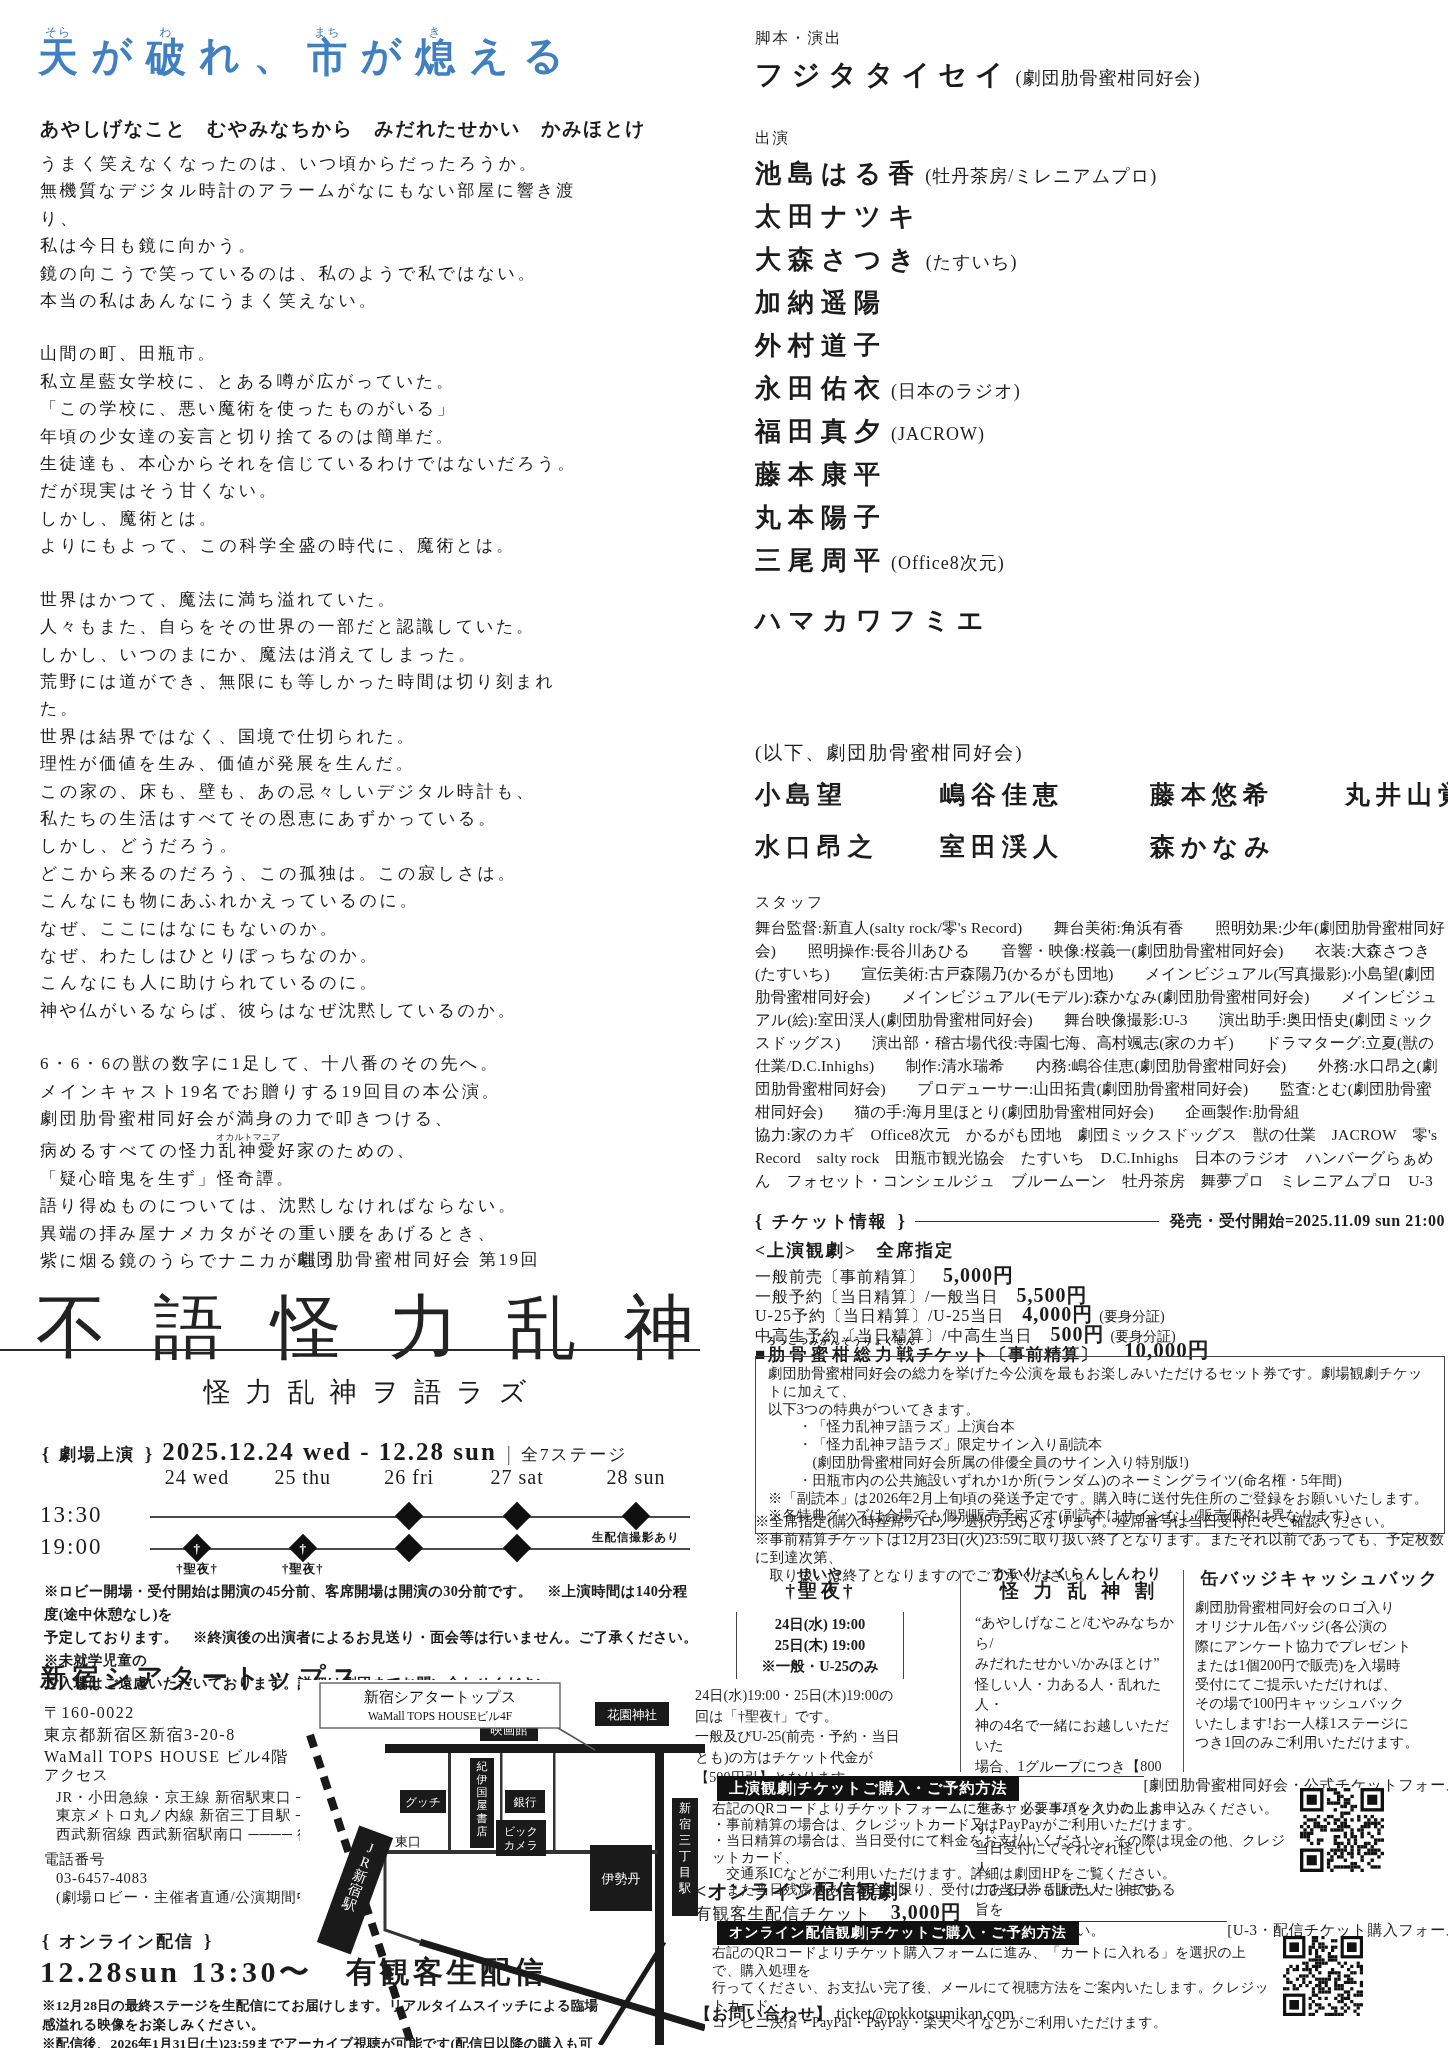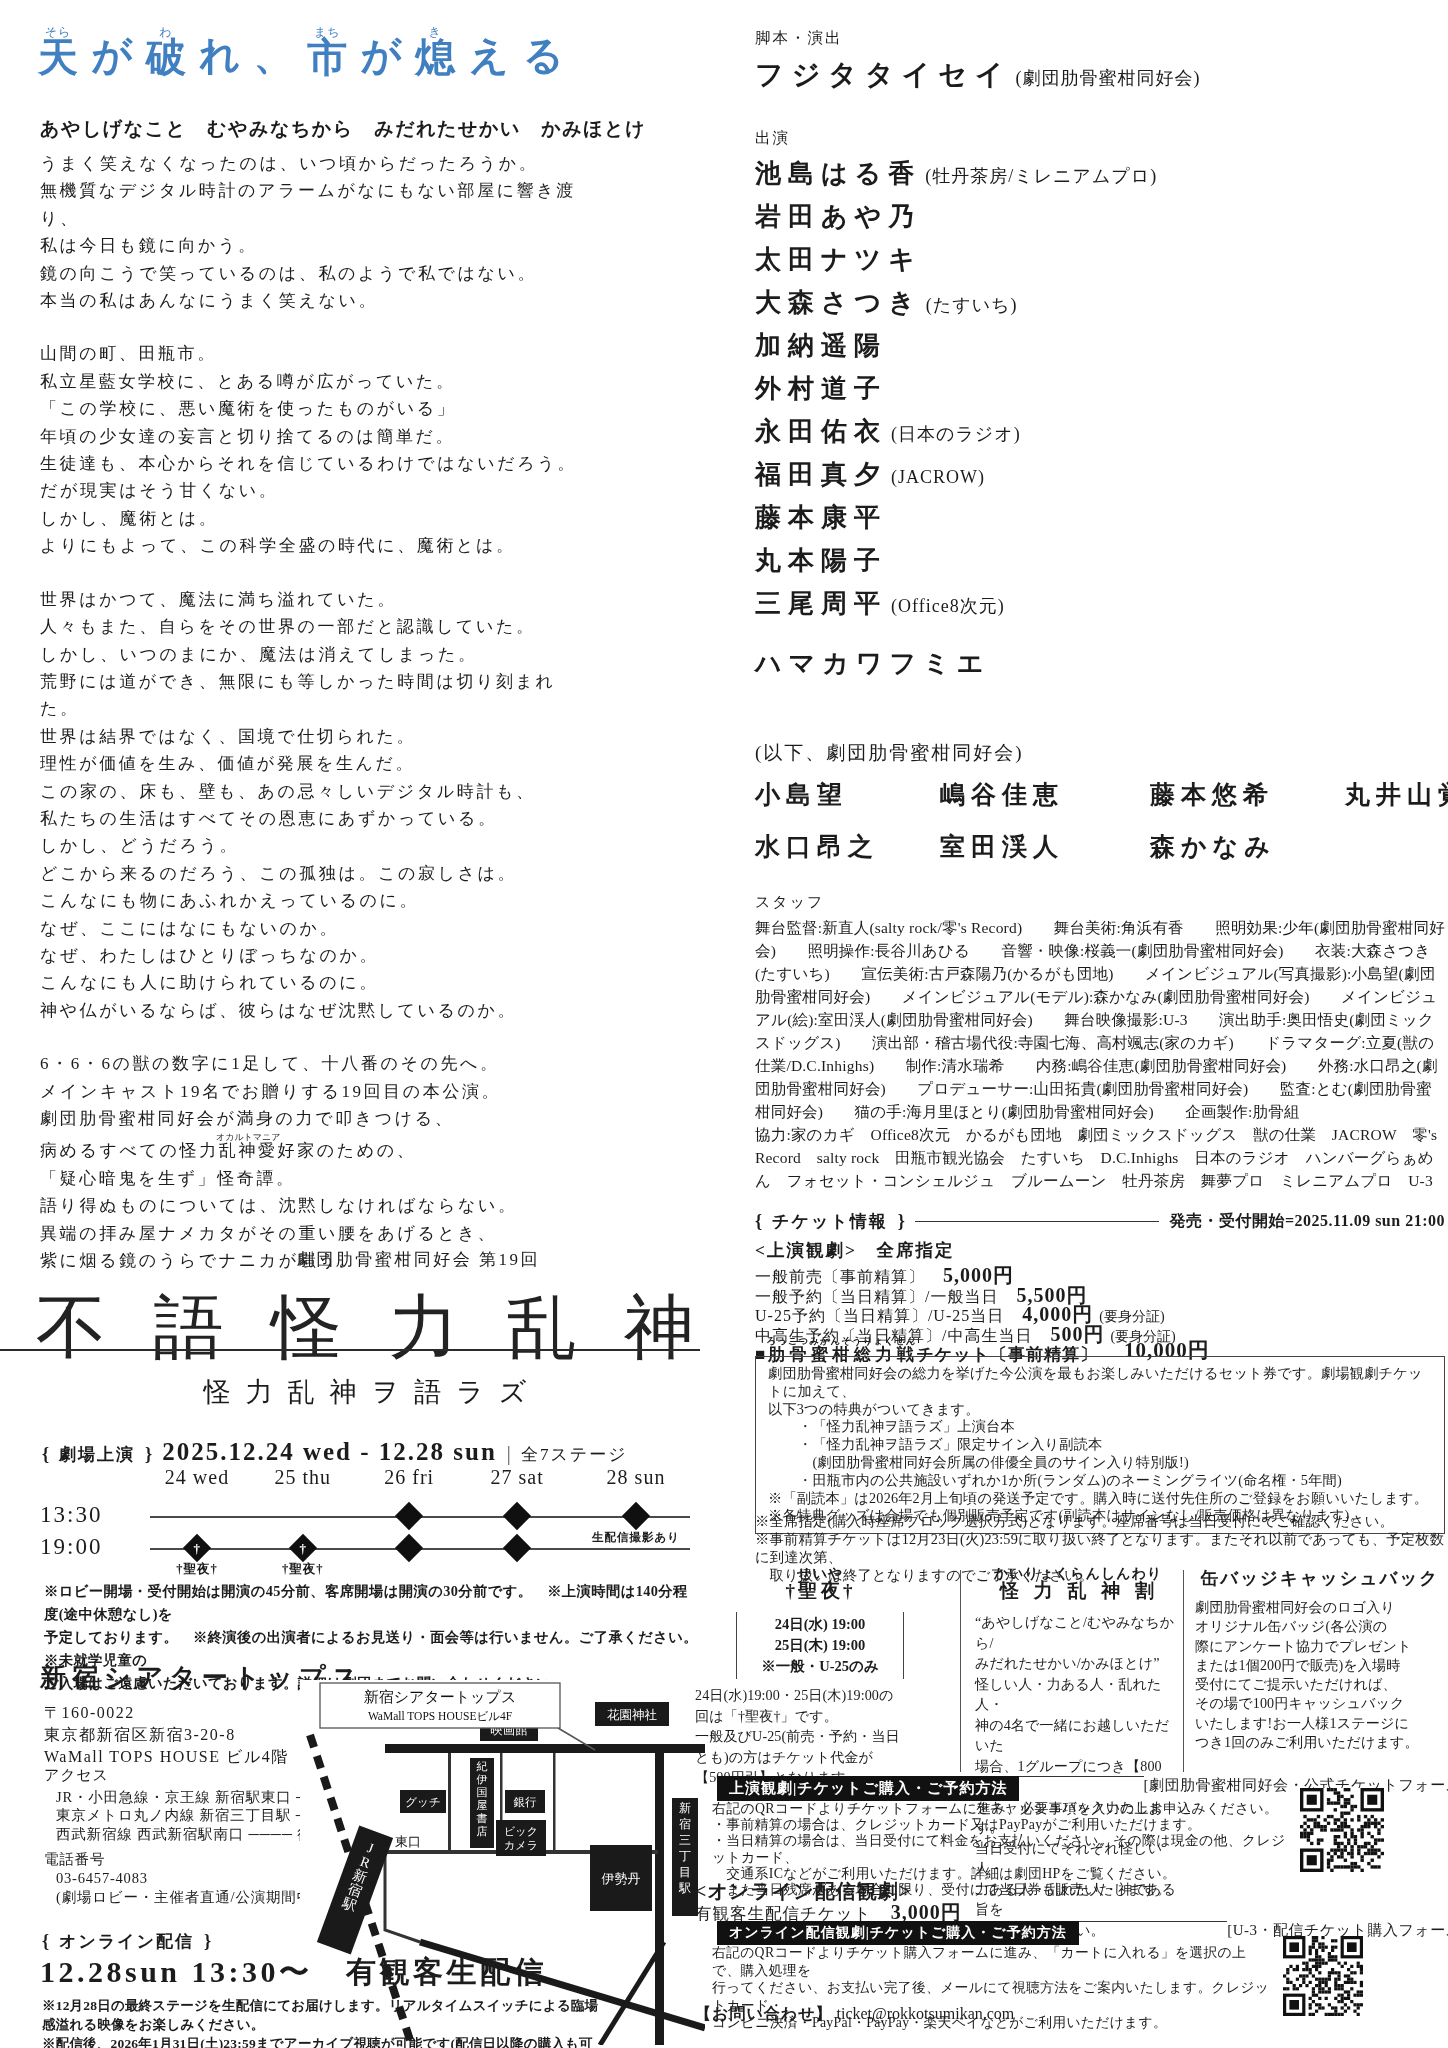--- a/index.html
+++ b/index.html
@@ -316,24 +316,20 @@
   <div class="abs credit-role">脚本・演出</div>
   <div class="abs credit-name">
     <span>フジタタイセイ</span><span class="affil">(劇団肋骨蜜柑同好会)</span>
   </div>
   <div class="abs cast-label">出演</div>
 
   <div class="abs cast-list">
     <div class="cast-row">
         <span class="nm">池島はる香</span>
         <span class="affil">(牡丹茶房/ミレニアムプロ)</span>
-      </div>
-    <div class="cast-row">
-        <span class="nm">岩田あや乃</span>
-        <span class="affil"></span>
       </div>
     <div class="cast-row">
         <span class="nm">太田ナツキ</span>
         <span class="affil"></span>
       </div>
     <div class="cast-row">
         <span class="nm">大森さつき</span>
         <span class="affil">(たすいち)</span>
       </div>
     <div class="cast-row">

